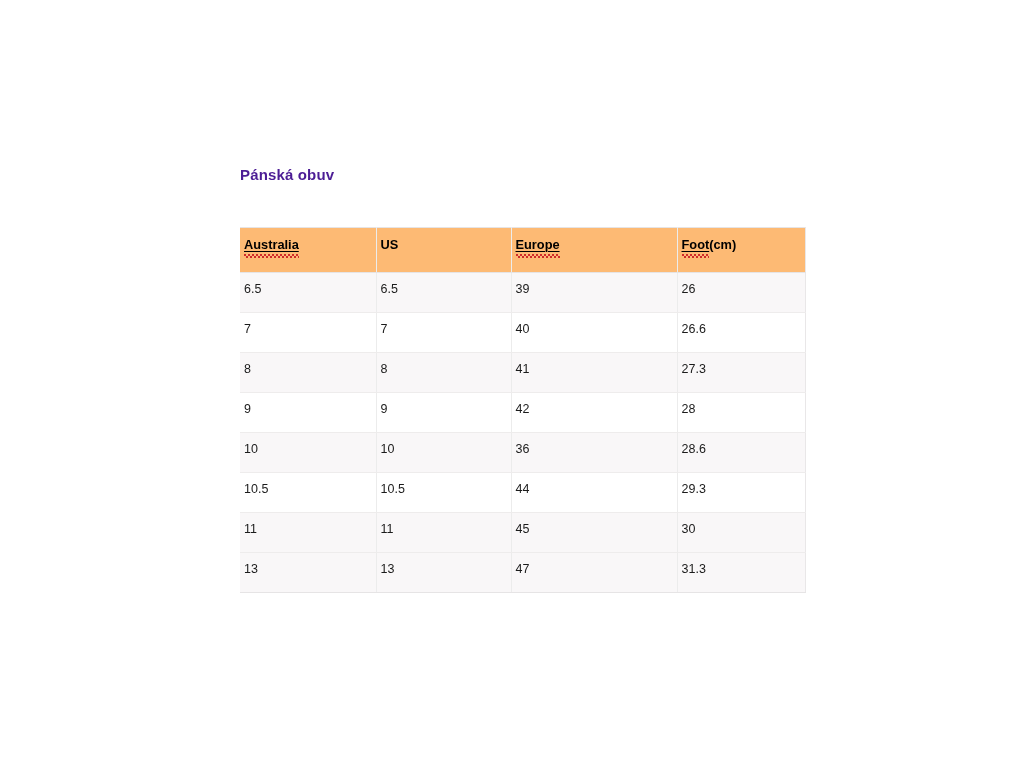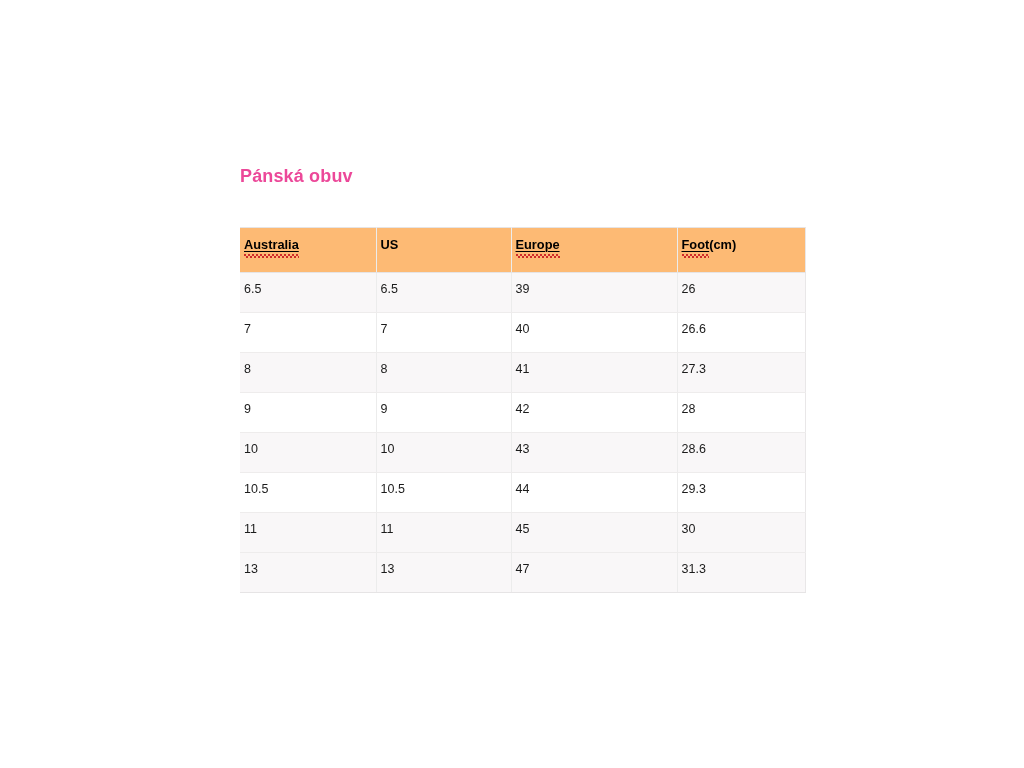--- a/index.html
+++ b/index.html
@@ -23,24 +23,24 @@
     position: absolute;
     inset: 0;
     background: #ffffff;
   }
 
   
   #page-title {
     position: absolute;
     left: 240px;
     top: 166px;
-    font-size: 18px;
+    font-size: 15px;
     font-weight: bold;
     letter-spacing: 0.15px;
-    color: #ec4899;
+    color: #4c1d95;
     white-space: nowrap;
   }
 
   
   #size-table-wrap {
     position: absolute;
     left: 240px;
     top: 227px;
     width: 565px;
   }
@@ -174,21 +174,21 @@
           </tr>
           <tr class="plain">
             <td>9</td>
             <td>9</td>
             <td>42</td>
             <td>28</td>
           </tr>
           <tr class="shade">
             <td>10</td>
             <td>10</td>
-            <td>43</td>
+            <td>36</td>
             <td>28.6</td>
           </tr>
           <tr class="plain">
             <td>10.5</td>
             <td>10.5</td>
             <td>44</td>
             <td>29.3</td>
           </tr>
           <tr class="shade">
             <td>11</td>

